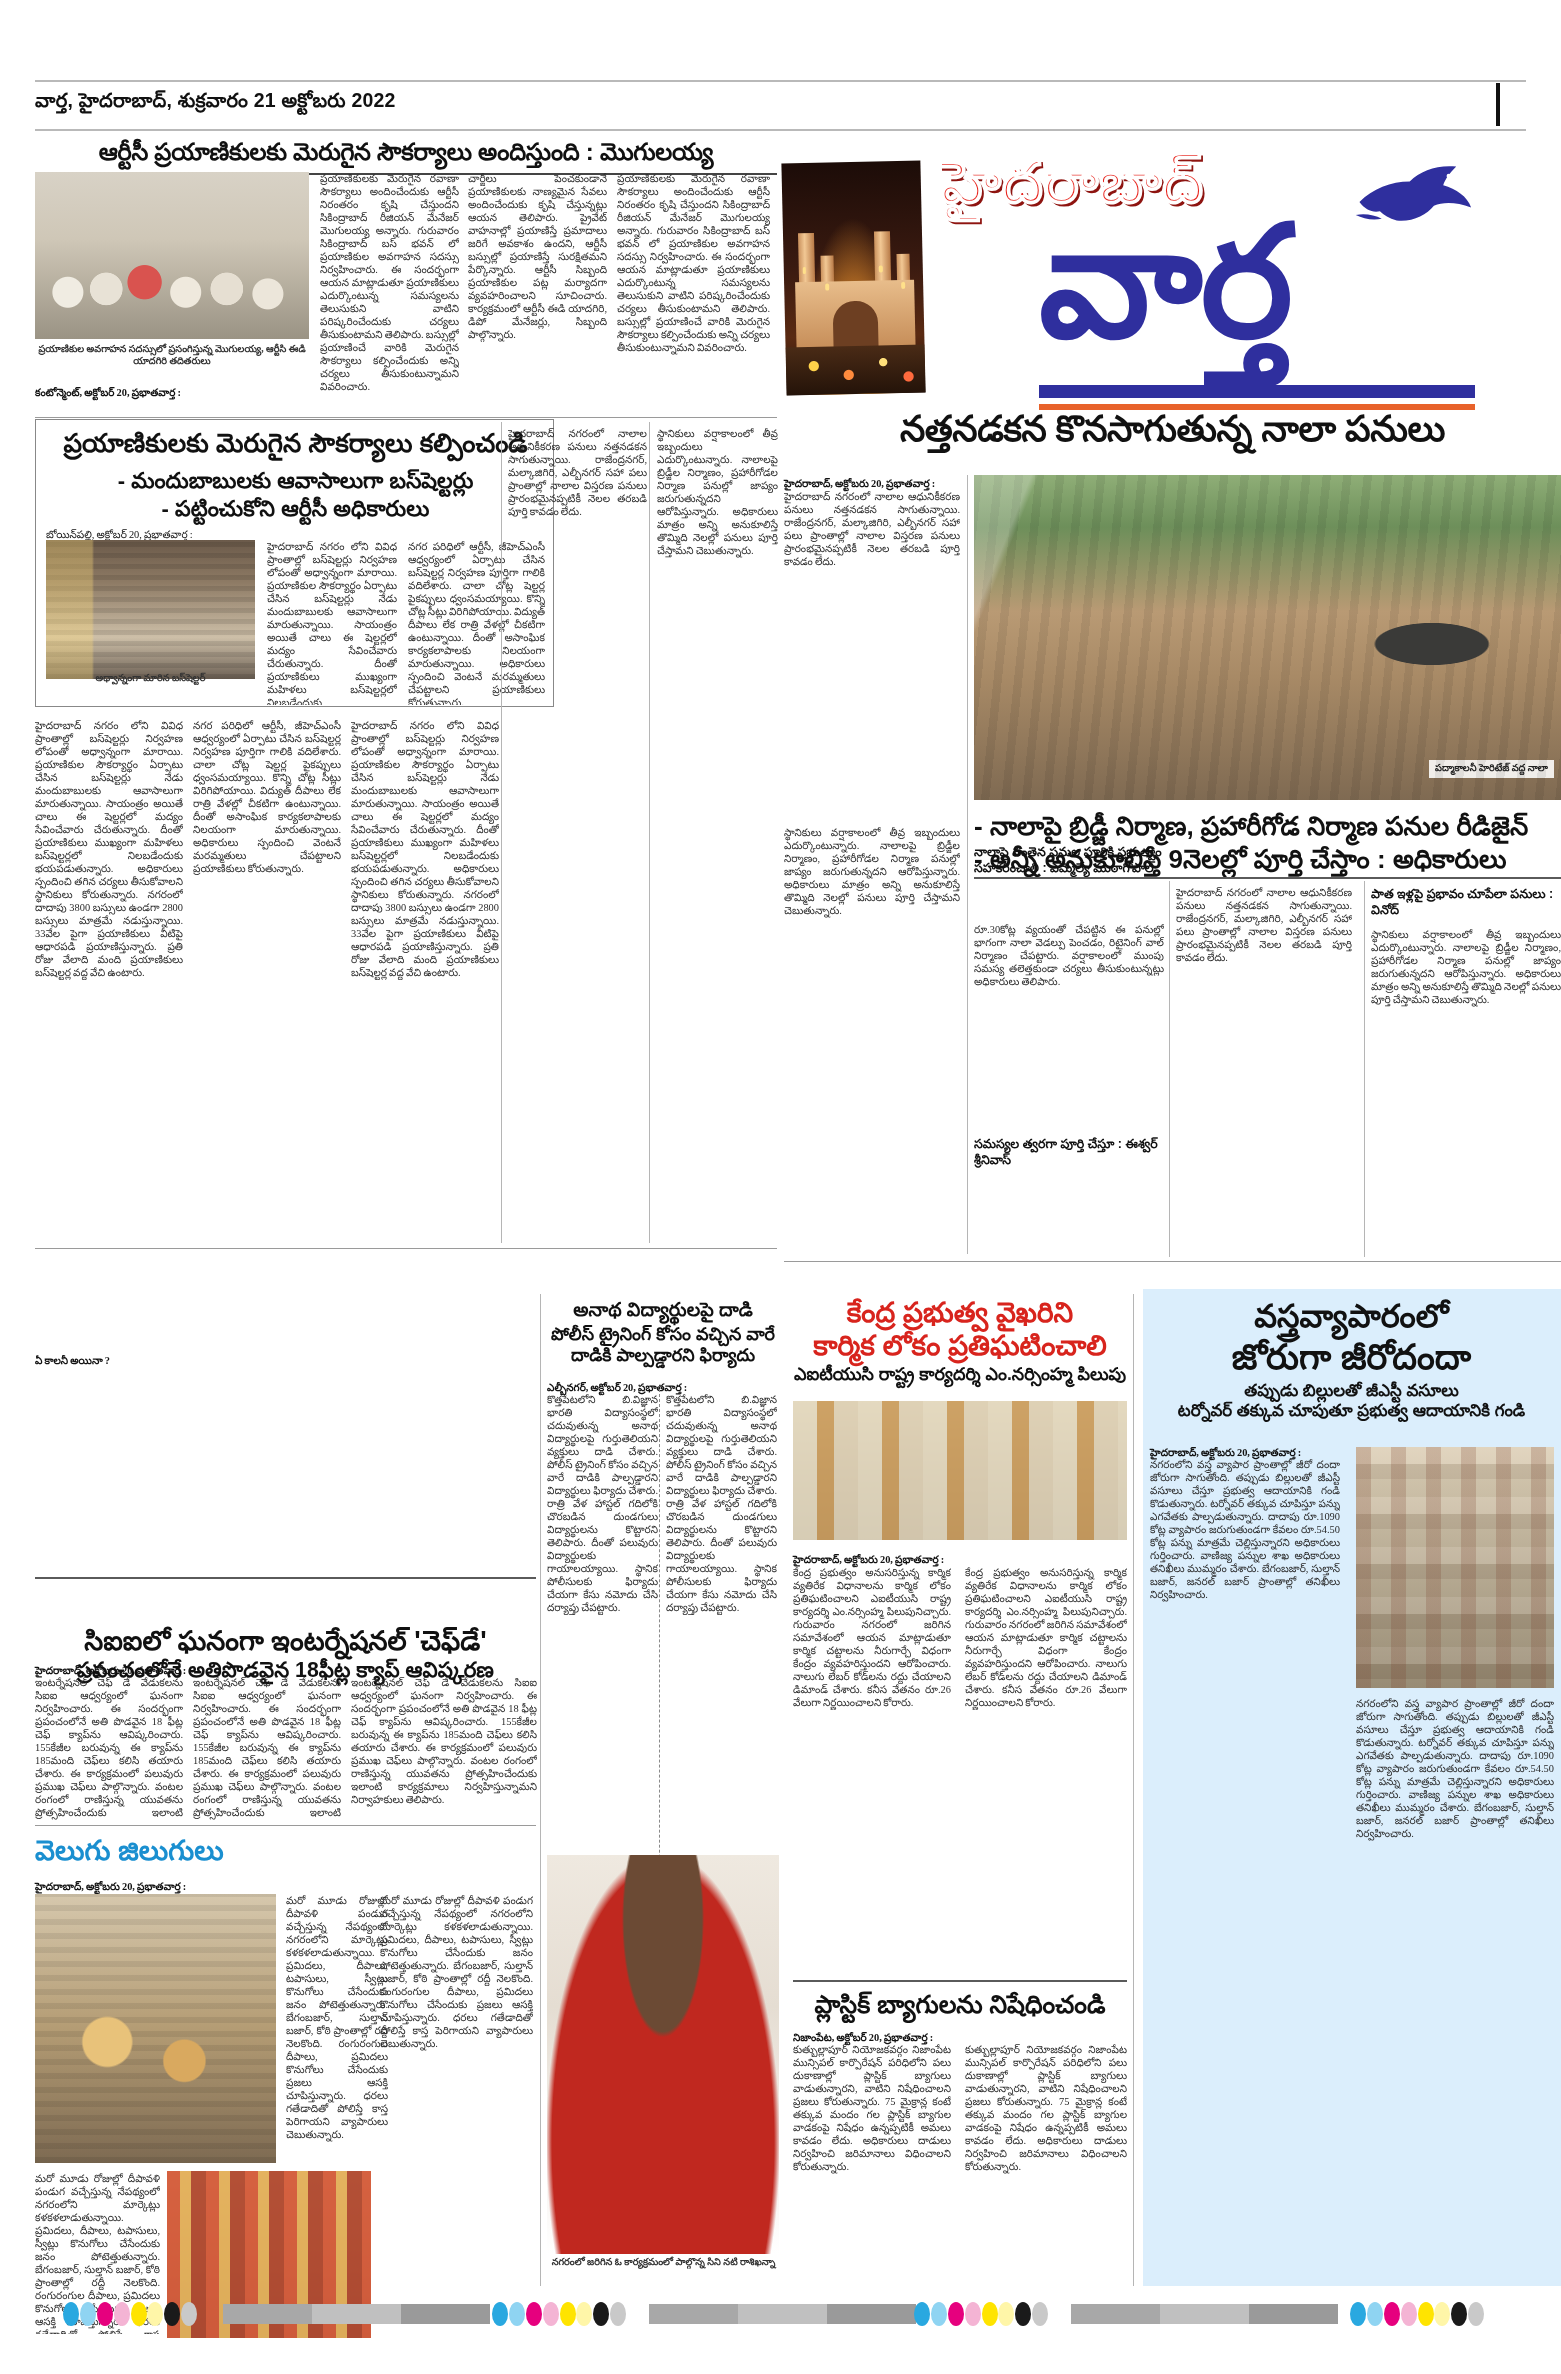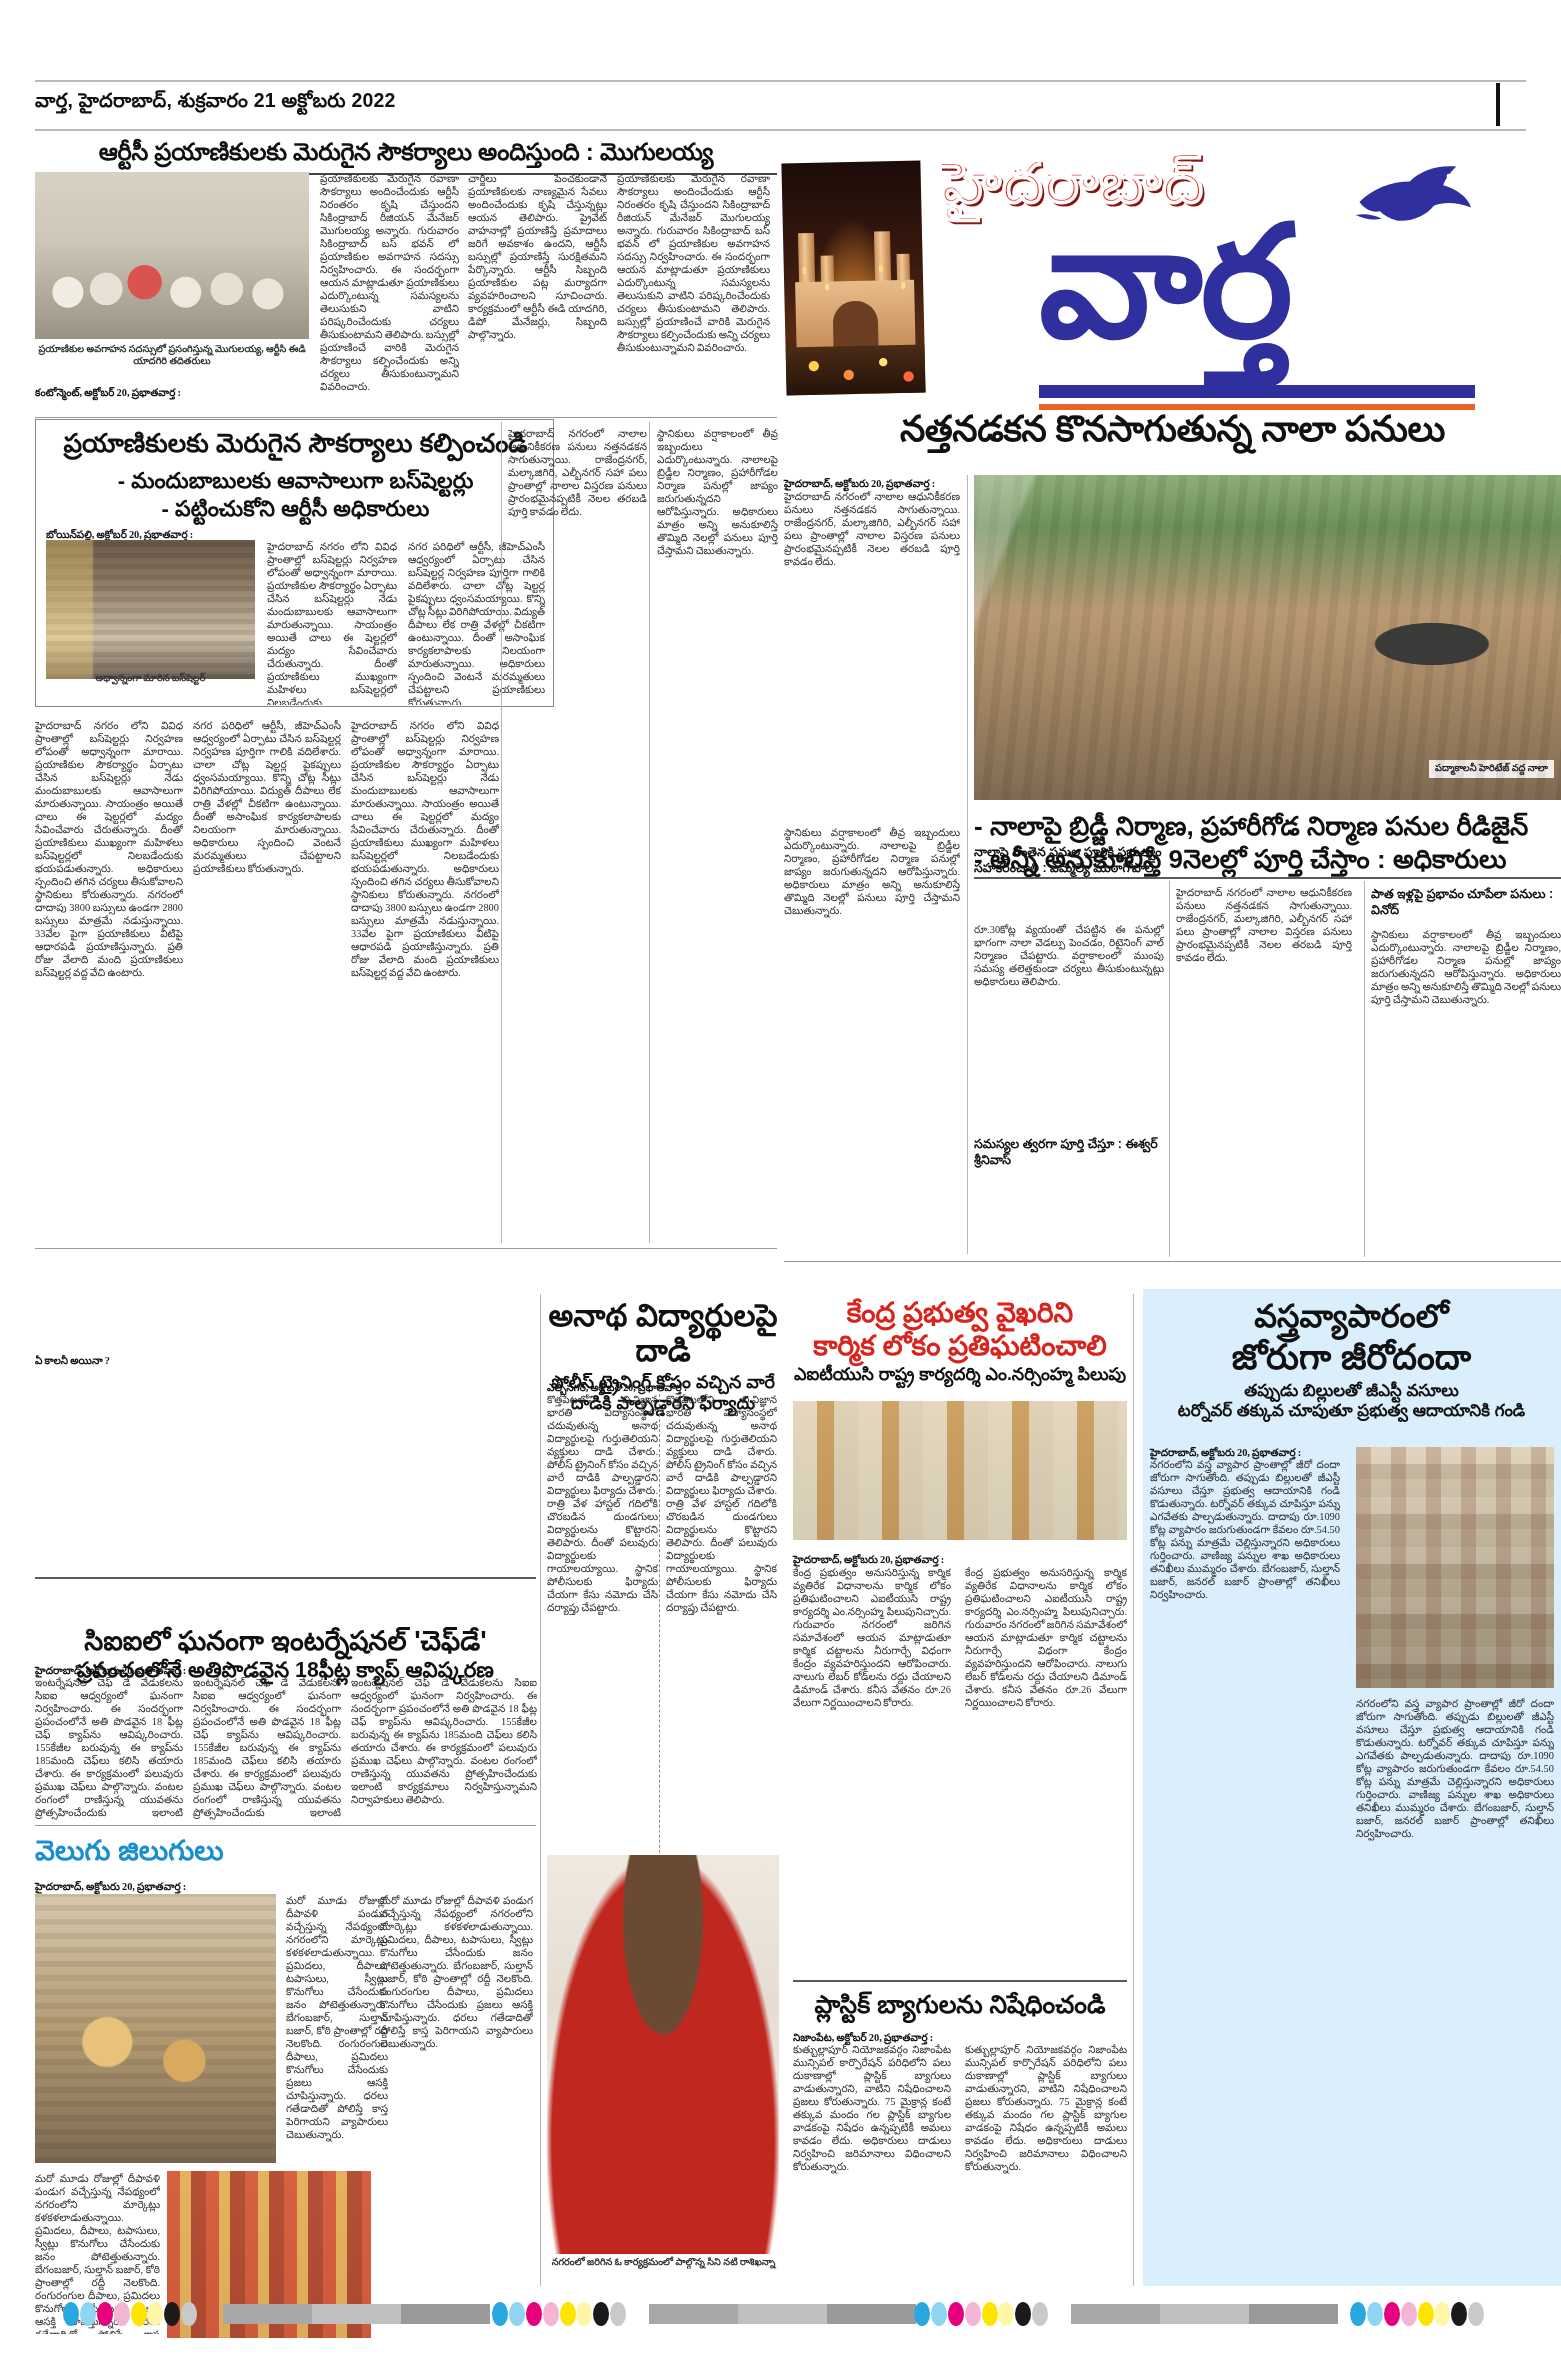--- a/index.html
+++ b/index.html
@@ -268,21 +268,21 @@
 
   <div style="position:absolute;left:35px;top:419px;width:519px;border:0.9px solid #888;height:288px;"></div>
 
   <div style="position:absolute;left:46px;top:429px;width:499px;text-align:center;">
     <div class="hl hl-lg">ప్రయాణికులకు మెరుగైన సౌకర్యాలు కల్పించండి</div>
     <div class="hl hl-md" style="margin-top:11px;">- మందుబాబులకు ఆవాసాలుగా బస్‌షెల్టర్లు</div>
     <div class="hl hl-md" style="margin-top:2.8px;">- పట్టించుకోని ఆర్టీసీ అధికారులు</div>
   </div>
 
   <div style="position:absolute;left:46px;top:524px;width:499px;">
-    <span class="body-col" style="font-weight:700;color:#111;">బోయిన్‌పల్లి, అక్టోబర్ 20, ప్రభాతవార్త :</span>
+    <span class="body-col" style="font-weight:400;color:#111;">బోయిన్‌పల్లి, అక్టోబర్ 20, ప్రభాతవార్త :</span>
   </div>
 
   <div class="photo ph-shop" style="position:absolute;left:46px;top:540px;width:209px;height:139px;"></div>
   <div class="caption" style="position:absolute;left:46px;top:672px;width:209px;">అధ్వాన్నంగా మారిన బస్‌షెల్టర్</div>
 
   <div class="body-col" style="position:absolute;left:267px;top:540px;width:130px;height:165px;overflow:hidden;">హైదరాబాద్ నగరం లోని వివిధ ప్రాంతాల్లో బస్‌షెల్టర్లు నిర్వహణ లోపంతో అధ్వాన్నంగా మారాయి. ప్రయాణికుల సౌకర్యార్థం ఏర్పాటు చేసిన బస్‌షెల్టర్లు నేడు మందుబాబులకు ఆవాసాలుగా మారుతున్నాయి. సాయంత్రం అయితే చాలు ఈ షెల్టర్లలో మద్యం సేవించేవారు చేరుతున్నారు. దీంతో ప్రయాణికులు ముఖ్యంగా మహిళలు బస్‌షెల్టర్లలో నిలబడేందుకు భయపడుతున్నారు. అధికారులు స్పందించి తగిన చర్యలు తీసుకోవాలని స్థానికులు కోరుతున్నారు. నగరంలో దాదాపు 3800 బస్సులు ఉండగా 2800 బస్సులు మాత్రమే నడుస్తున్నాయి. 33వేల పైగా ప్రయాణికులు వీటిపై ఆధారపడి ప్రయాణిస్తున్నారు. ప్రతి రోజు వేలాది మంది ప్రయాణికులు బస్‌షెల్టర్ల వద్ద వేచి ఉంటారు.</div>
   <div class="body-col" style="position:absolute;left:408px;top:540px;width:137px;height:165px;overflow:hidden;">నగర పరిధిలో ఆర్టీసీ, జీహెచ్ఎంసీ ఆధ్వర్యంలో ఏర్పాటు చేసిన బస్‌షెల్టర్ల నిర్వహణ పూర్తిగా గాలికి వదిలేశారు. చాలా చోట్ల షెల్టర్ల పైకప్పులు ధ్వంసమయ్యాయి. కొన్ని చోట్ల సీట్లు విరిగిపోయాయి. విద్యుత్ దీపాలు లేక రాత్రి వేళల్లో చీకటిగా ఉంటున్నాయి. దీంతో అసాంఘిక కార్యకలాపాలకు నిలయంగా మారుతున్నాయి. అధికారులు స్పందించి వెంటనే మరమ్మతులు చేపట్టాలని ప్రయాణికులు కోరుతున్నారు.</div>
 
   <div class="body-col" style="position:absolute;left:35px;top:719px;width:148px;height:863px;overflow:hidden;">హైదరాబాద్ నగరం లోని వివిధ ప్రాంతాల్లో బస్‌షెల్టర్లు నిర్వహణ లోపంతో అధ్వాన్నంగా మారాయి. ప్రయాణికుల సౌకర్యార్థం ఏర్పాటు చేసిన బస్‌షెల్టర్లు నేడు మందుబాబులకు ఆవాసాలుగా మారుతున్నాయి. సాయంత్రం అయితే చాలు ఈ షెల్టర్లలో మద్యం సేవించేవారు చేరుతున్నారు. దీంతో ప్రయాణికులు ముఖ్యంగా మహిళలు బస్‌షెల్టర్లలో నిలబడేందుకు భయపడుతున్నారు. అధికారులు స్పందించి తగిన చర్యలు తీసుకోవాలని స్థానికులు కోరుతున్నారు. నగరంలో దాదాపు 3800 బస్సులు ఉండగా 2800 బస్సులు మాత్రమే నడుస్తున్నాయి. 33వేల పైగా ప్రయాణికులు వీటిపై ఆధారపడి ప్రయాణిస్తున్నారు. ప్రతి రోజు వేలాది మంది ప్రయాణికులు బస్‌షెల్టర్ల వద్ద వేచి ఉంటారు.</div>
   <div class="body-col" style="position:absolute;left:193px;top:719px;width:148px;height:863px;overflow:hidden;">నగర పరిధిలో ఆర్టీసీ, జీహెచ్ఎంసీ ఆధ్వర్యంలో ఏర్పాటు చేసిన బస్‌షెల్టర్ల నిర్వహణ పూర్తిగా గాలికి వదిలేశారు. చాలా చోట్ల షెల్టర్ల పైకప్పులు ధ్వంసమయ్యాయి. కొన్ని చోట్ల సీట్లు విరిగిపోయాయి. విద్యుత్ దీపాలు లేక రాత్రి వేళల్లో చీకటిగా ఉంటున్నాయి. దీంతో అసాంఘిక కార్యకలాపాలకు నిలయంగా మారుతున్నాయి. అధికారులు స్పందించి వెంటనే మరమ్మతులు చేపట్టాలని ప్రయాణికులు కోరుతున్నారు.</div>
@@ -336,21 +336,21 @@
   <div class="body-col" style="position:absolute;left:1371px;top:928px;width:190px;height:329px;overflow:hidden;">స్థానికులు వర్షాకాలంలో తీవ్ర ఇబ్బందులు ఎదుర్కొంటున్నారు. నాలాలపై బ్రిడ్జీల నిర్మాణం, ప్రహారీగోడల నిర్మాణ పనుల్లో జాప్యం జరుగుతున్నదని ఆరోపిస్తున్నారు. అధికారులు మాత్రం అన్ని అనుకూలిస్తే తొమ్మిది నెలల్లో పనులు పూర్తి చేస్తామని చెబుతున్నారు.</div>
 
   <div class="vr" style="position:absolute;left:967px;top:475px;height:779px;"></div>
   <div class="vr" style="position:absolute;left:1169px;top:881px;height:376px;"></div>
   <div class="vr" style="position:absolute;left:1364px;top:881px;height:376px;"></div>
 
   <div class="hr-thin" style="position:absolute;left:784px;top:1261px;width:777px;"></div>
   <div class="hr-thin" style="position:absolute;left:35px;top:1248px;width:742px;"></div>
 
   <div style="position:absolute;left:547px;top:1299px;width:232px;text-align:center;">
-    <div class="hl" style="font-size:31px;">అనాథ విద్యార్థులపై దాడి</div>
+    <div class="hl" style="font-size:19px;">అనాథ విద్యార్థులపై దాడి</div>
     <div class="hl" style="font-size:17.6px;margin-top:3.7px;line-height:1.2;">పోలీస్ ట్రైనింగ్ కోసం వచ్చిన వారే దాడికి పాల్పడ్డారని ఫిర్యాదు</div>
   </div>
   <div style="position:absolute;left:547px;top:1377px;width:232px;">
     <span class="body-col" style="font-weight:700;color:#111;">ఎల్బీనగర్, అక్టోబర్ 20, ప్రభాతవార్త :</span>
   </div>
   <div class="body-col" style="position:absolute;left:547px;top:1393px;width:111px;height:640px;overflow:hidden;">కొత్తపేటలోని బి.విజ్ఞాన భారతి విద్యాసంస్థలో చదువుతున్న అనాథ విద్యార్థులపై గుర్తుతెలియని వ్యక్తులు దాడి చేశారు. పోలీస్ ట్రైనింగ్ కోసం వచ్చిన వారే దాడికి పాల్పడ్డారని విద్యార్థులు ఫిర్యాదు చేశారు. రాత్రి వేళ హాస్టల్ గదిలోకి చొరబడిన దుండగులు విద్యార్థులను కొట్టారని తెలిపారు. దీంతో పలువురు విద్యార్థులకు గాయాలయ్యాయి. స్థానిక పోలీసులకు ఫిర్యాదు చేయగా కేసు నమోదు చేసి దర్యాప్తు చేపట్టారు.</div>
   <div class="body-col" style="position:absolute;left:666px;top:1393px;width:111px;height:640px;overflow:hidden;">కొత్తపేటలోని బి.విజ్ఞాన భారతి విద్యాసంస్థలో చదువుతున్న అనాథ విద్యార్థులపై గుర్తుతెలియని వ్యక్తులు దాడి చేశారు. పోలీస్ ట్రైనింగ్ కోసం వచ్చిన వారే దాడికి పాల్పడ్డారని విద్యార్థులు ఫిర్యాదు చేశారు. రాత్రి వేళ హాస్టల్ గదిలోకి చొరబడిన దుండగులు విద్యార్థులను కొట్టారని తెలిపారు. దీంతో పలువురు విద్యార్థులకు గాయాలయ్యాయి. స్థానిక పోలీసులకు ఫిర్యాదు చేయగా కేసు నమోదు చేసి దర్యాప్తు చేపట్టారు.</div>
 
   <div class="vr" style="position:absolute;left:540px;top:1294px;height:992px;"></div>
   <div class="dash-v" style="position:absolute;left:659px;top:1389px;height:649px;"></div>

